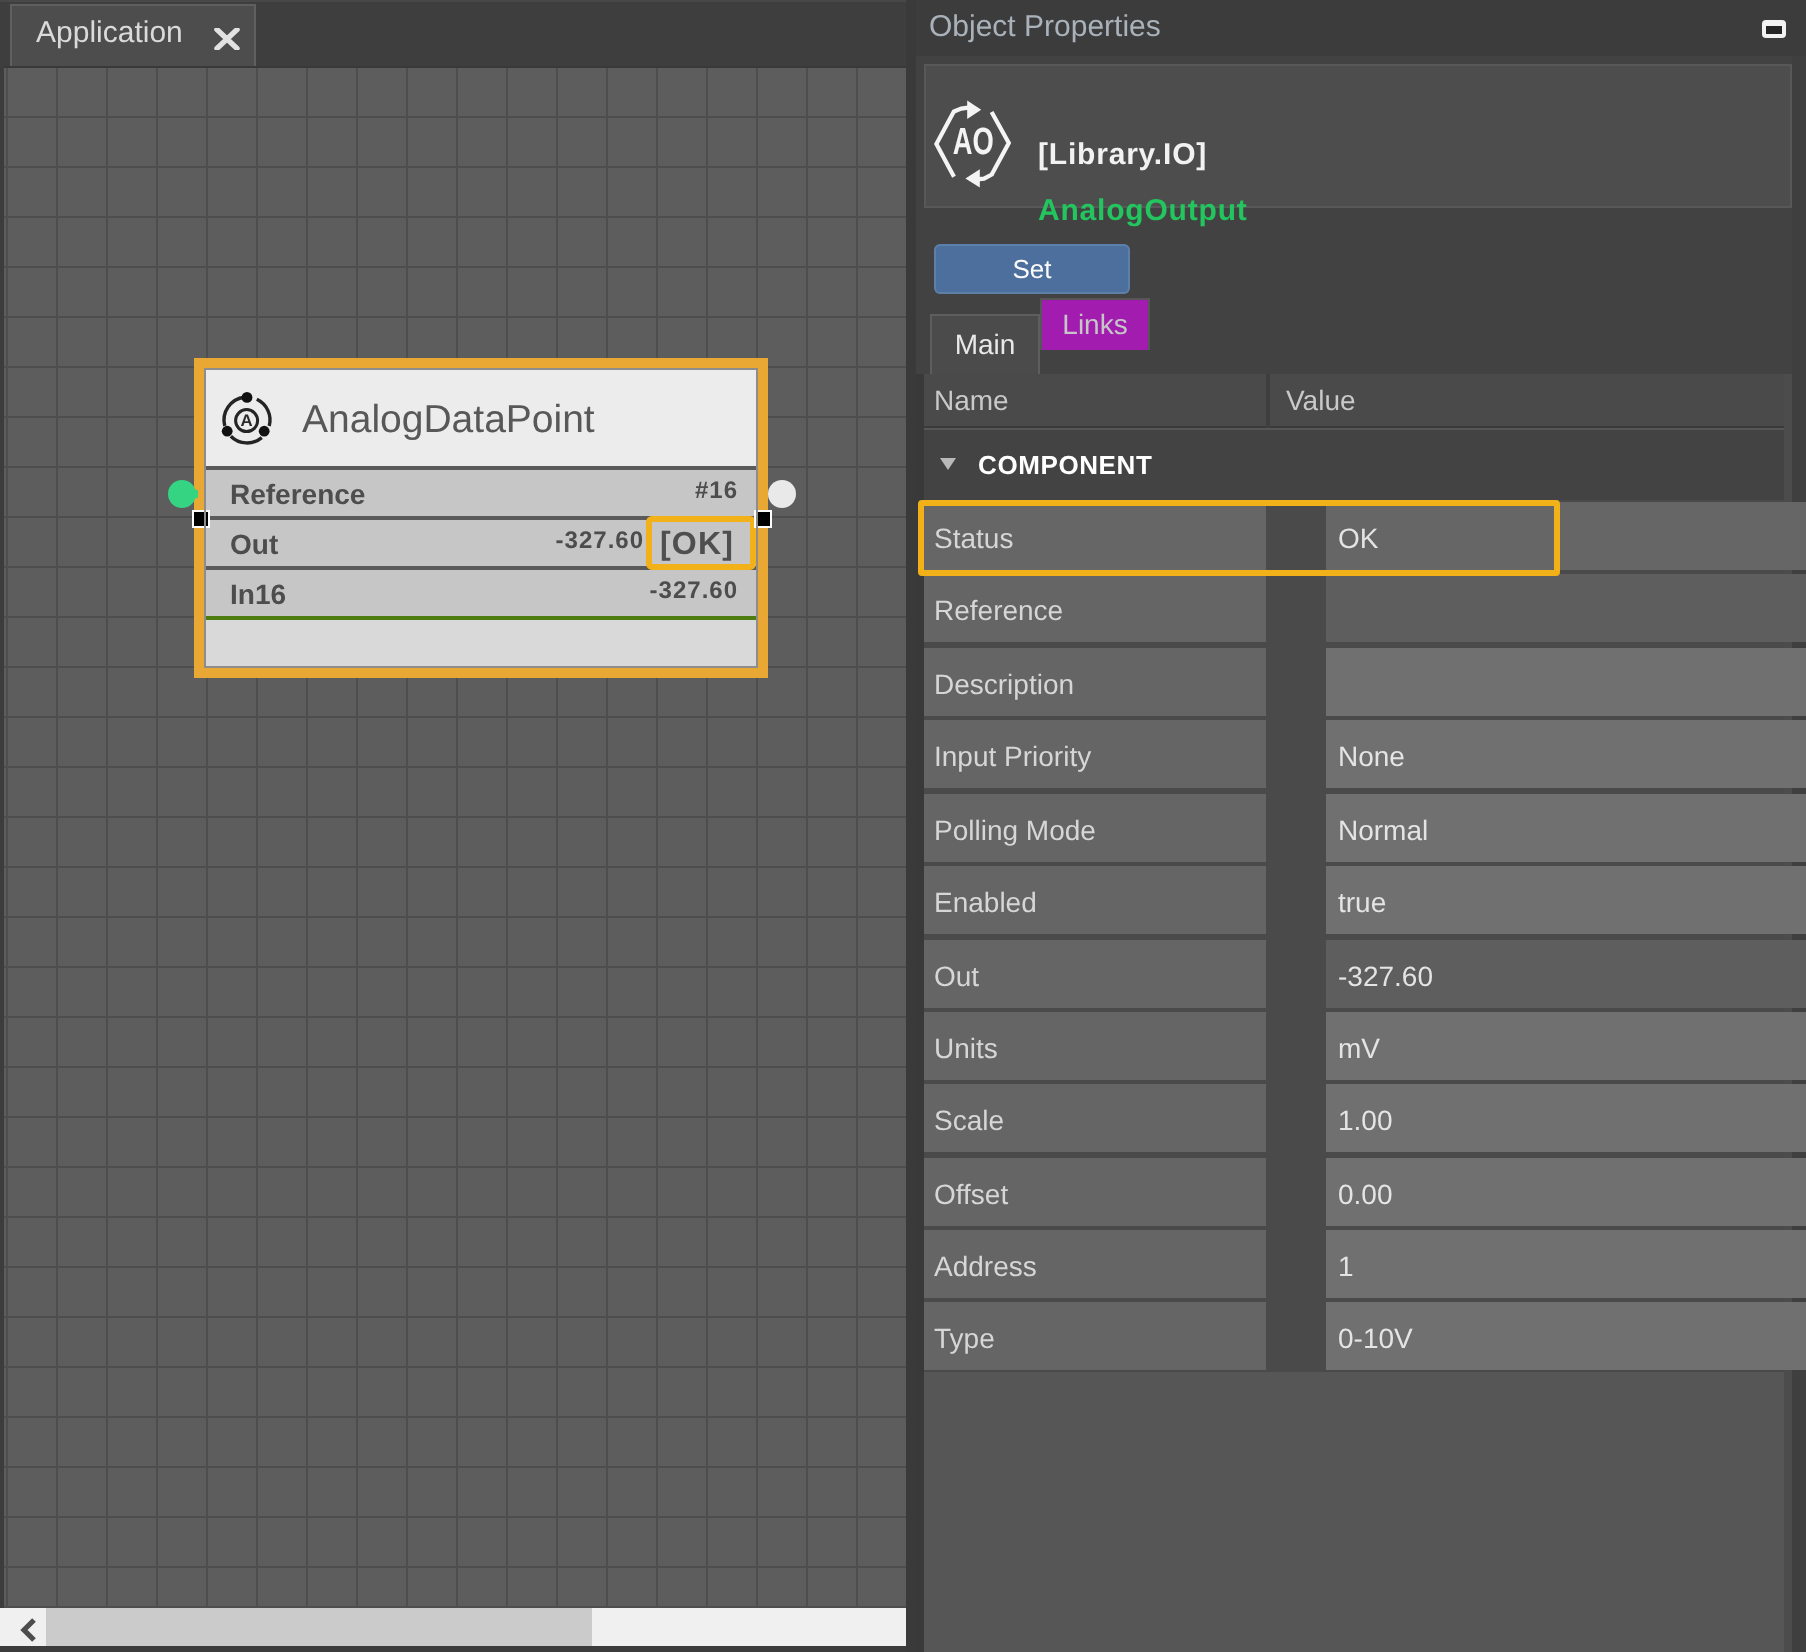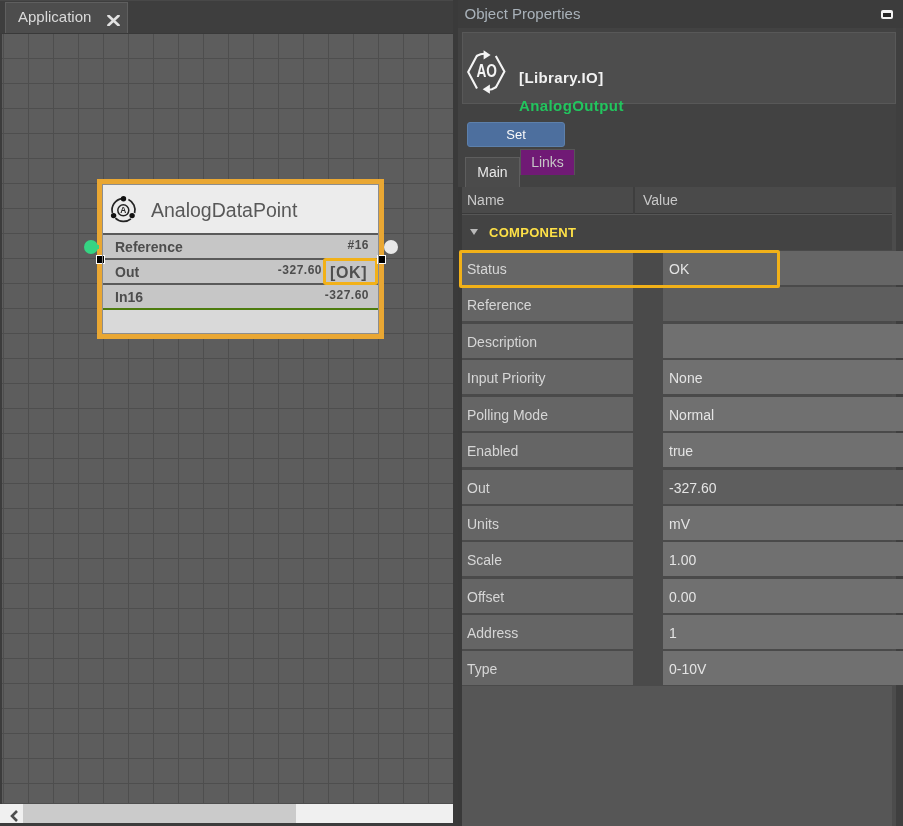--- a/index.html
+++ b/index.html
@@ -50,31 +50,31 @@
 #panel { left:458px; top:0; width:445px; height:826px; background:#424242; }
 #ptitle { left:458px; top:0; width:445px; height:28px; background:#3c3c3c; color:#a9b2ba; font-size:15px; }
 #ptitle span { position:absolute; left:6.5px; top:4.5px; }
 #minico { left:881px; top:10px; width:12px; height:9px; background:#f2f2f2; border-radius:2px; }
 #minico i { position:absolute; left:2px; top:2.5px; width:8px; height:4px; background:#252525; }
 #iconbox { left:462px; top:32px; width:434px; height:72px; background:#4d4d4d; border:1px solid #585858; }
 #aotext1 { left:519px; top:50px; font-size:15px; font-weight:bold; color:#22c55e; letter-spacing:0.4px;margin-top:47px; }
 #aotext2 { left:519px; top:68.5px; font-size:15px; font-weight:bold; color:#f2f2f2; letter-spacing:0.4px; }
 #setbtn { left:467px; top:122px; width:98px; height:25px; background:#4d6f9e; border:1px solid #5d80ab; border-radius:3px; color:#fafafa; font-size:13px; text-align:center; line-height:23px; }
 #maintab { left:465px; top:157px; width:55px; height:30px; background:#4b4b4b; border:1px solid #5e5e5e; border-bottom:none; color:#e8e8e8; font-size:14px; text-align:center; line-height:28px; }
-#linkstab { left:520px; top:149px; width:55px; height:26px; background:#701a75; border:1px solid #565656; border-bottom:none; color:#c6c6c6; font-size:14px; text-align:center; line-height:24px; }
+#linkstab { left:520px; top:149px; width:55px; height:26px; background:#a21caf; border:1px solid #565656; border-bottom:none; color:#c6c6c6; font-size:14px; text-align:center; line-height:24px; }
 
 
 #tablearea { left:462px; top:187px; width:430px; height:639px; background:#565656; }
 #lgutter { left:458px; top:187px; width:4px; height:639px; background:#393939; }
 #rgutter { left:892px; top:187px; width:4px; height:639px; background:#4c4c4c; }
 #vsbar { left:896px; top:28px; width:7px; height:798px; background:#3f3f3f; }
 #thead { left:462px; top:187px; width:430px; height:27px; background:#4a4a4a; border-bottom:1px solid #3a3a3a; color:#c9c9c9; font-size:14px; }
 #thead .n { position:absolute; left:5px; top:5px; }
 #thead .v { position:absolute; left:181px; top:5px; }
-#comprow { left:462px; top:215px; width:430px; height:35px; background:#434343; color:#fde047; }
+#comprow { left:462px; top:215px; width:430px; height:35px; background:#434343; color:#ffffff; }
 #comprow .tri { position:absolute; left:8px; top:14px; width:0; height:0; border-left:4.8px solid transparent; border-right:4.8px solid transparent; border-top:6.4px solid #b9b9b9; }
 #comprow .t { position:absolute; left:27px; top:9.5px; font-size:13px; font-weight:bold; letter-spacing:0.3px; }
 #rows { left:462px; top:250px; width:430px; height:436px; background:#4a4a4a; }
 .trow { position:absolute; left:0; width:430px; height:24px; font-size:14px; }
 .trow .nc { position:absolute; left:0; top:0; width:171px; height:34px; background:#656565; color:#d6d6d6; }
 .trow .vc { position:absolute; left:173px; top:0; width:257px; height:34px; background:#707070; color:#e4e4e4;margin-left:28px; }
 .trow .nc span { position:absolute; left:5px; top:10px; }
 .trow .vc span { position:absolute; left:6px; top:10px; }
 .trow .vc.dk { background:#5e5e5e; }
 .trow .vc.st { background:#666666; }

